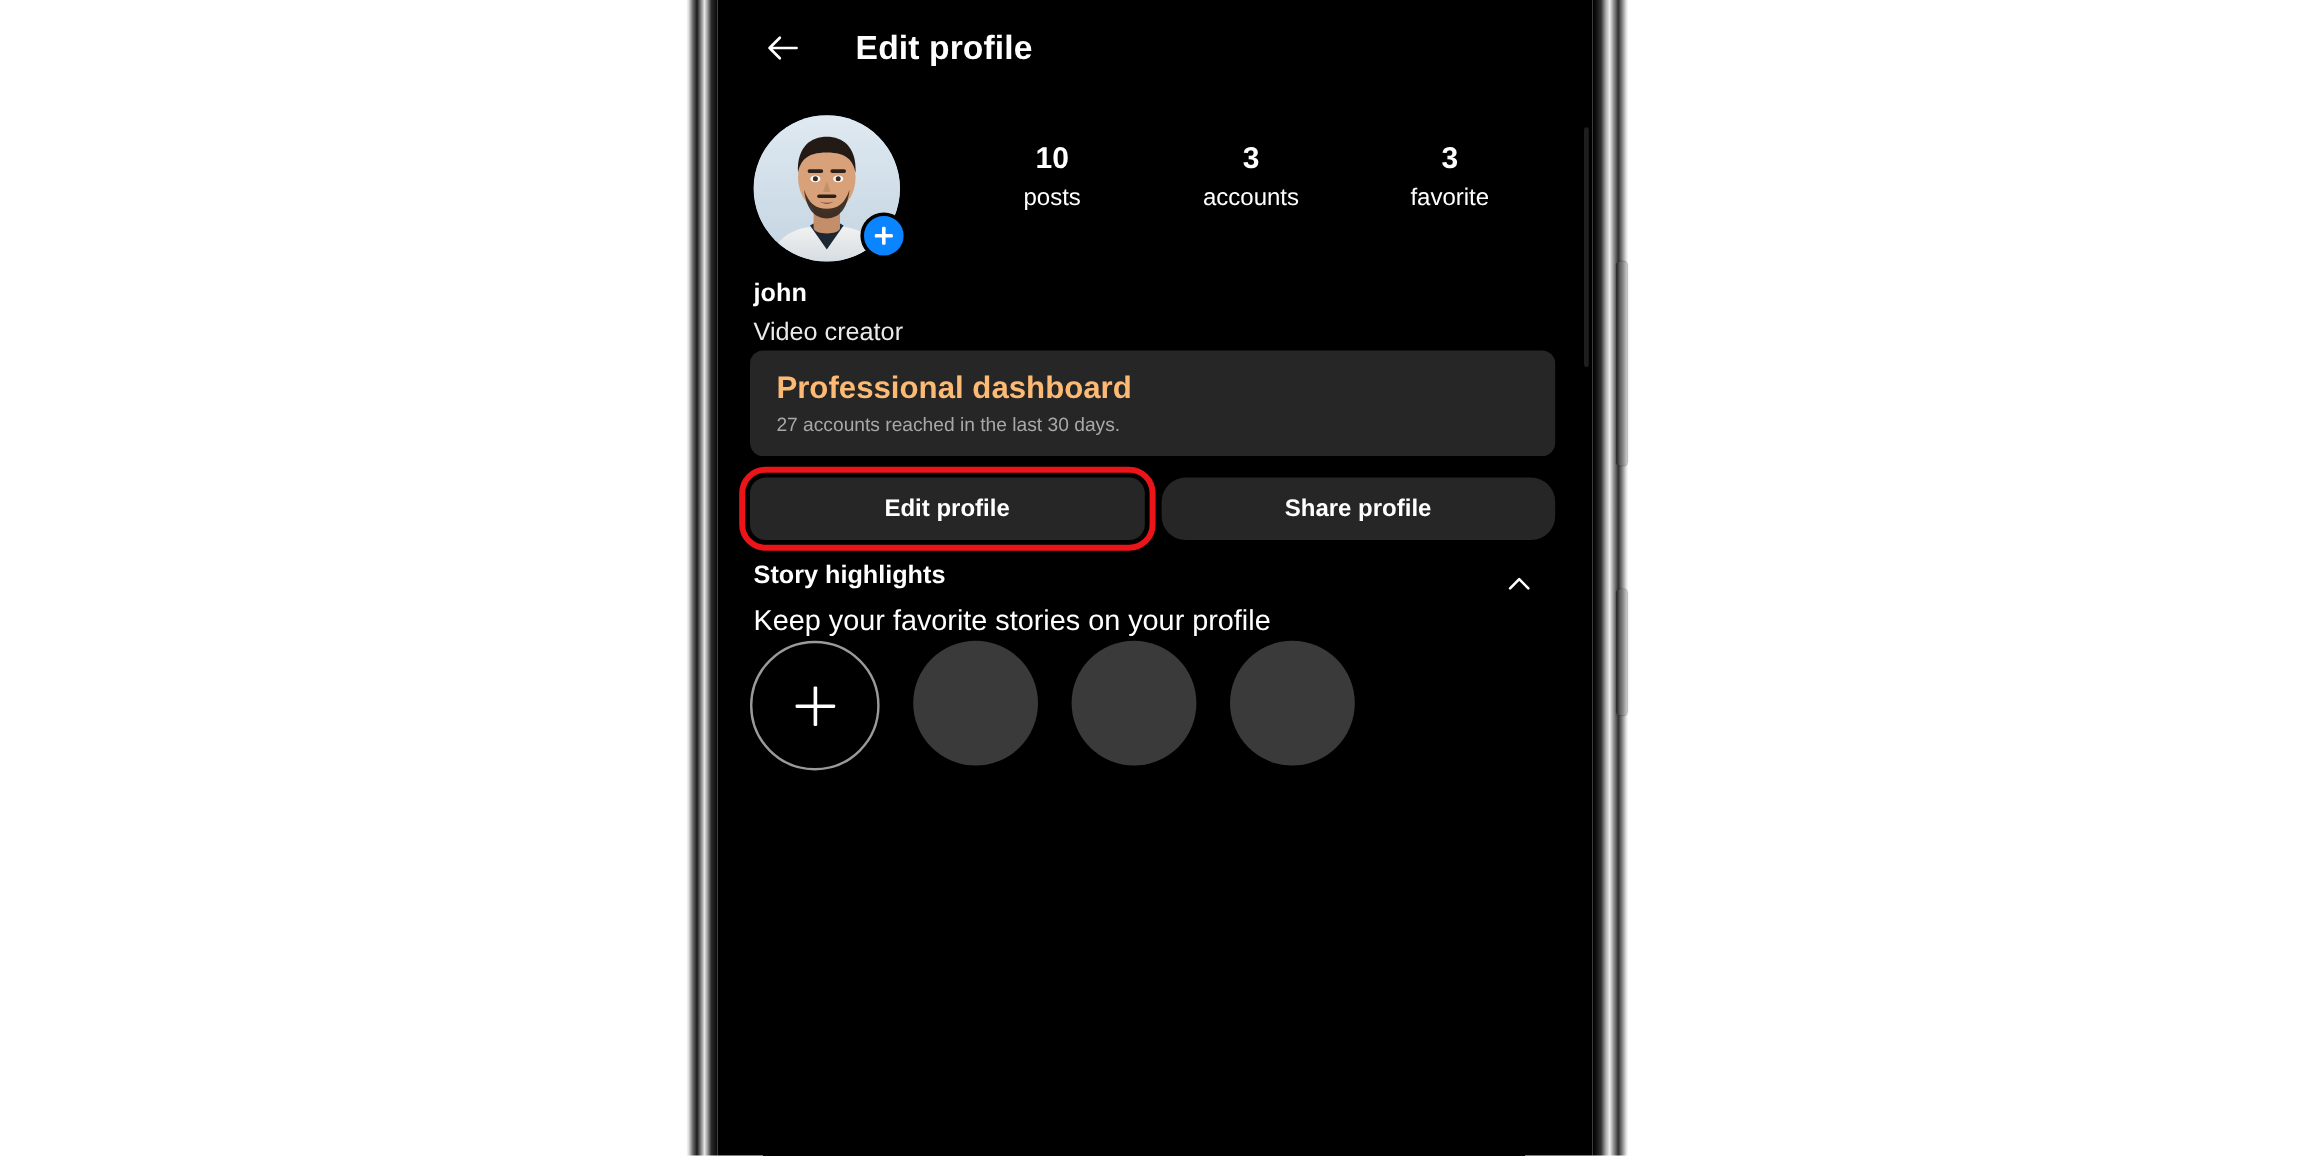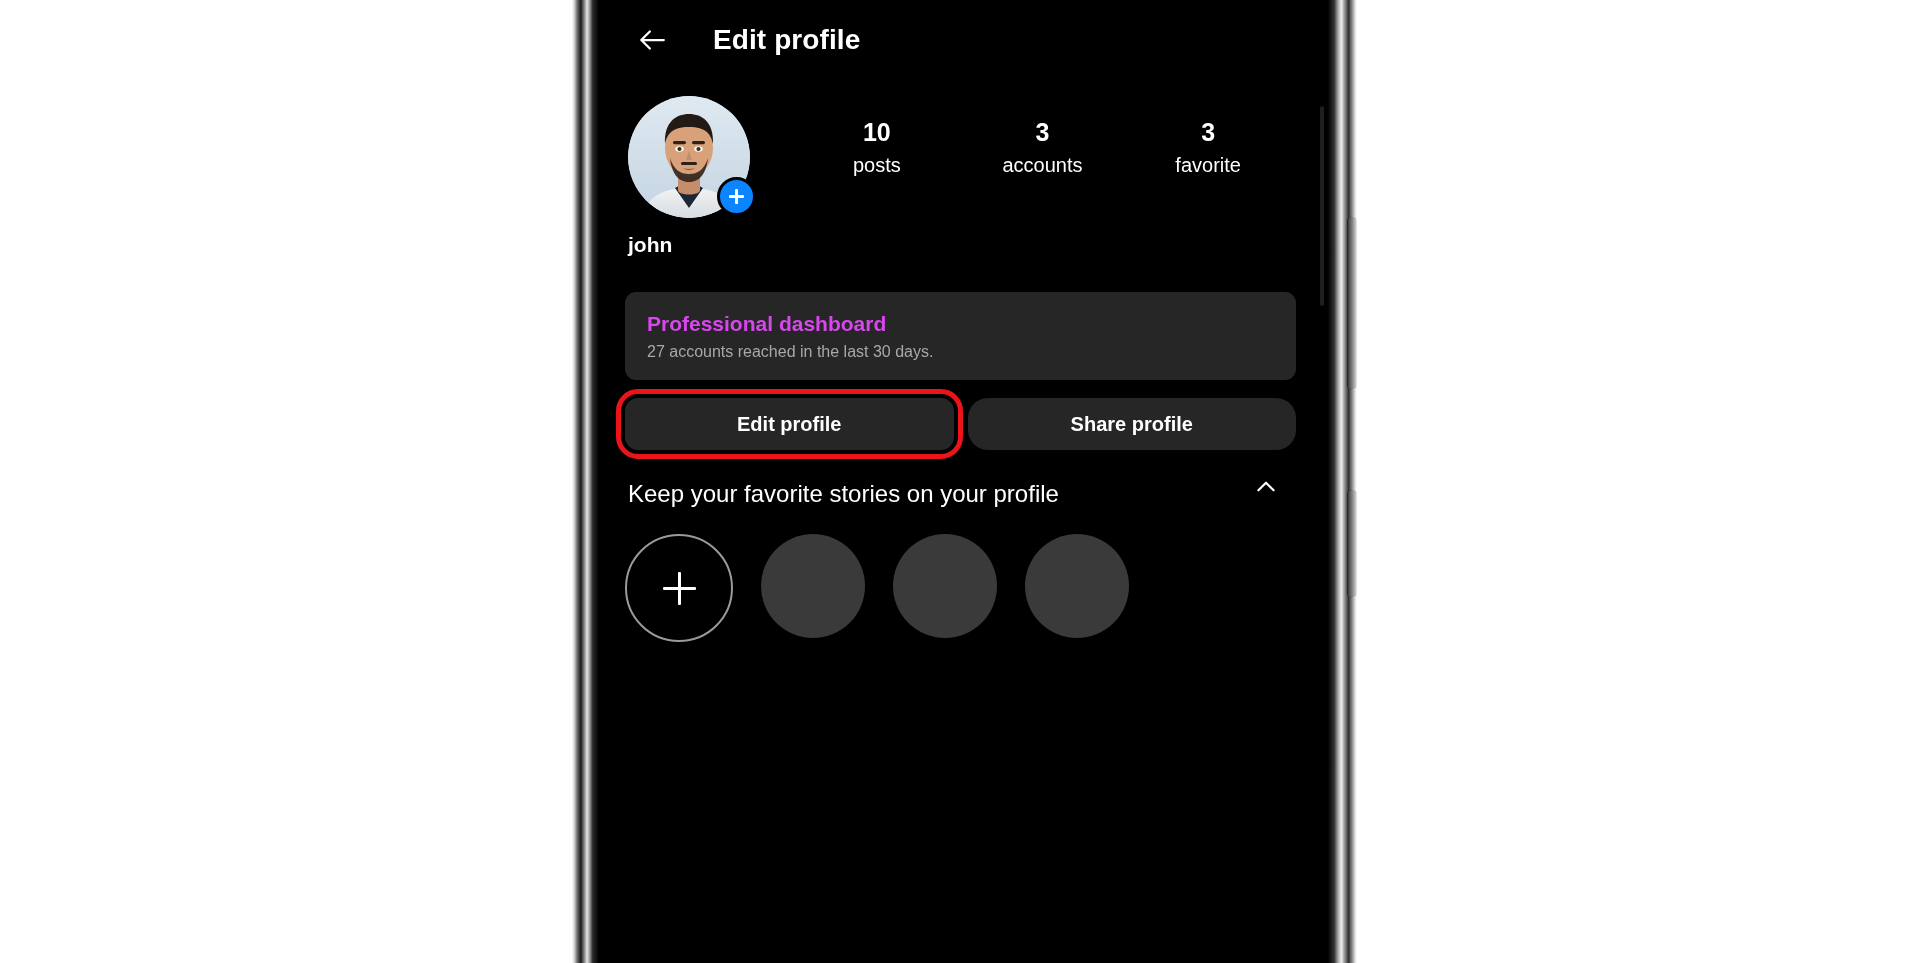--- a/index.html
+++ b/index.html
@@ -227,22 +227,22 @@
     border-radius: 11px;
     padding: 0 22px;
     box-sizing: border-box;
     display: flex;
     flex-direction: column;
     justify-content: center;
     cursor: pointer;
   }
 
   .dashboard-title {
-    color: #d946ef;
-    font-size: 21px;
+    color: #fdba74;
+    font-size: 26px;
     font-weight: bold;
   }
 
   .dashboard-sub {
     color: #a8a8a8;
     font-size: 16px;
     margin-top: 7px;
   }
 
   
@@ -463,34 +463,36 @@
             </div>
             <div class="stat">
               <span class="stat-value">3</span>
               <span class="stat-label">favorite</span>
             </div>
           </div>
         </div>
 
         <div class="name-block">
           <div class="display-name">john</div>
+          <div class="category">Video creator</div>
         </div>
 
         <div class="dashboard-card">
           <div class="dashboard-title">Professional dashboard</div>
           <div class="dashboard-sub">27 accounts reached in the last 30 days.</div>
         </div>
 
         <div class="action-row">
           <button class="action-btn highlighted">Edit profile</button>
           <button class="action-btn">Share profile</button>
         </div>
 
         <div class="highlights-head">
           <div class="highlights-texts">
+            <div class="highlights-title">Story highlights</div>
             <div class="highlights-sub">Keep your favorite stories on your profile</div>
           </div>
           <div class="chevron">
             <svg viewBox="0 0 24 24" width="26" height="26" aria-hidden="true">
               <path d="M5 15 L12 8 L19 15" fill="none" stroke="#ffffff" stroke-width="2" stroke-linecap="round" stroke-linejoin="round"></path>
             </svg>
           </div>
         </div>
 
         <div class="highlights-row">

